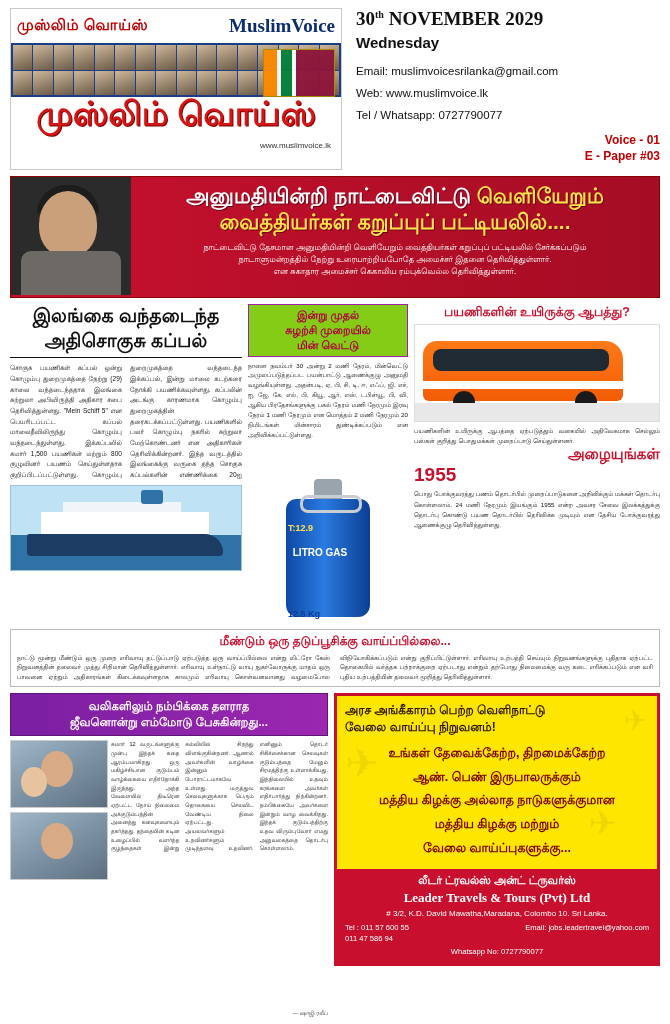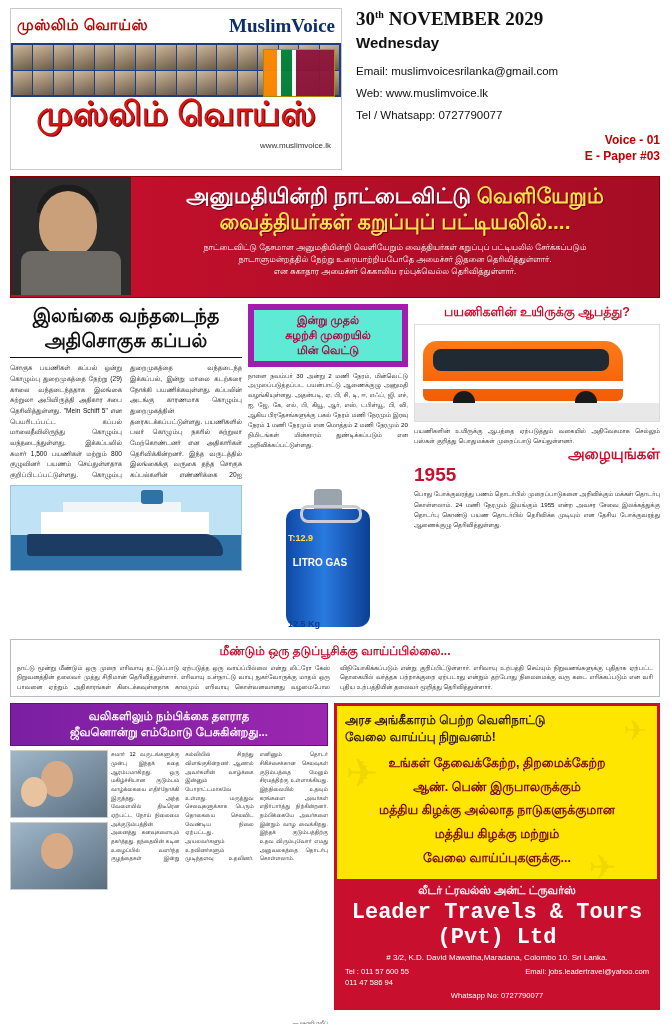--- a/index.html
+++ b/index.html
@@ -103,21 +103,21 @@
   .ship{
     margin-top:4px;height:84px;background:linear-gradient(#bfe3f5 0 58%,#2f72a8 58% 100%);
     position:relative;border:1px solid #9fc4d8;overflow:hidden;
   }
   .ship .hull{position:absolute;left:16px;bottom:14px;width:196px;height:22px;background:#1c3c63;border-radius:4px 30px 6px 6px;}
   .ship .deck{position:absolute;left:30px;bottom:34px;width:168px;height:22px;background:#fff;border-bottom:2px solid #dfe6ea;}
   .ship .deck2{position:absolute;left:52px;bottom:54px;width:118px;height:14px;background:#f2f5f7;}
   .ship .funnel{position:absolute;left:130px;bottom:66px;width:22px;height:14px;background:#2f72a8;border-radius:3px;}
 
   .pink-head{
-    background:#5eead4;border:6px solid #a21caf;text-align:center;
+    background:#84cc16;border:1px solid #a21caf;text-align:center;
     font-size:11px;font-weight:bold;color:#b1003f;padding:3px 2px;line-height:1.35;
   }
   .b-body{font-size:6.2px;line-height:1.6;text-align:justify;color:#111;margin-top:4px;height:108px;overflow:hidden;}
   .cylinder{
     margin-top:4px;height:150px;position:relative;
   }
   .cyl-body{
     position:absolute;left:38px;top:26px;width:84px;height:118px;border-radius:10px 10px 12px 12px;
     background:linear-gradient(90deg,#0e49a6,#2a7ae0 45%,#0b3f94);
   }
@@ -172,21 +172,21 @@
   .ad{
     border:3px solid #c8102e;height:auto;background:#ffe600;position:relative;overflow:hidden;
   }
   .ad-top{background:#ffe600;padding:6px 8px 2px 8px;}
   .ad-l1{color:#2d1a00;font-size:12px;font-weight:bold;line-height:1.4;}
   .ad-mid{padding:4px 8px 8px 8px;text-align:center;}
   .ad-l2{color:#7a0000;font-size:12.5px;font-weight:bold;line-height:1.9;}
   .plane{position:absolute;opacity:.16;color:#a38b00;font-size:40px;}
   .ad-bottom{background:#c8102e;color:#fff;padding:5px 8px 7px 8px;}
   .ad-tamil{text-align:center;font-size:11px;font-weight:bold;}
-  .ad-brand{text-align:center;font-size:22px;font-weight:bold;font-family:Liberation Mono, monospace;margin-top:2px;}
+  .ad-brand{text-align:center;font-size:13px;font-weight:bold;font-family:Liberation Serif, serif;margin-top:2px;}
   .ad-addr{text-align:center;font-size:8px;margin-top:3px;}
   .ad-cols{display:flex;justify-content:space-between;font-size:7.6px;margin-top:4px;line-height:1.5;}
   .ad-wa{text-align:center;font-size:7.6px;margin-top:3px;}
 </style>
 </head>
 <body>
 
 <div class="page">
 
   <div class="masthead">

